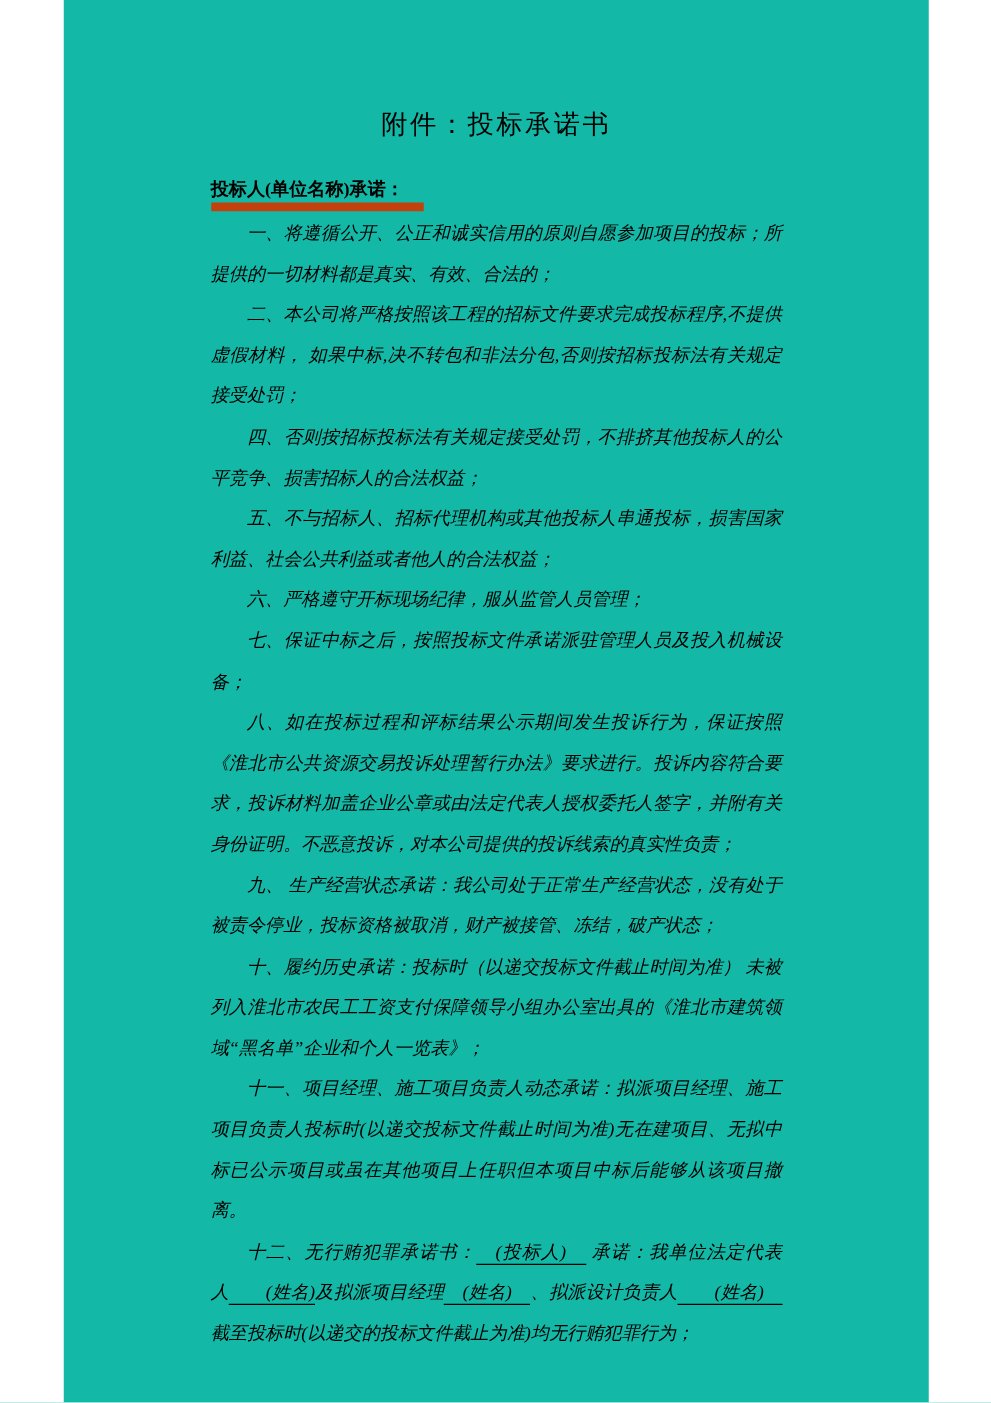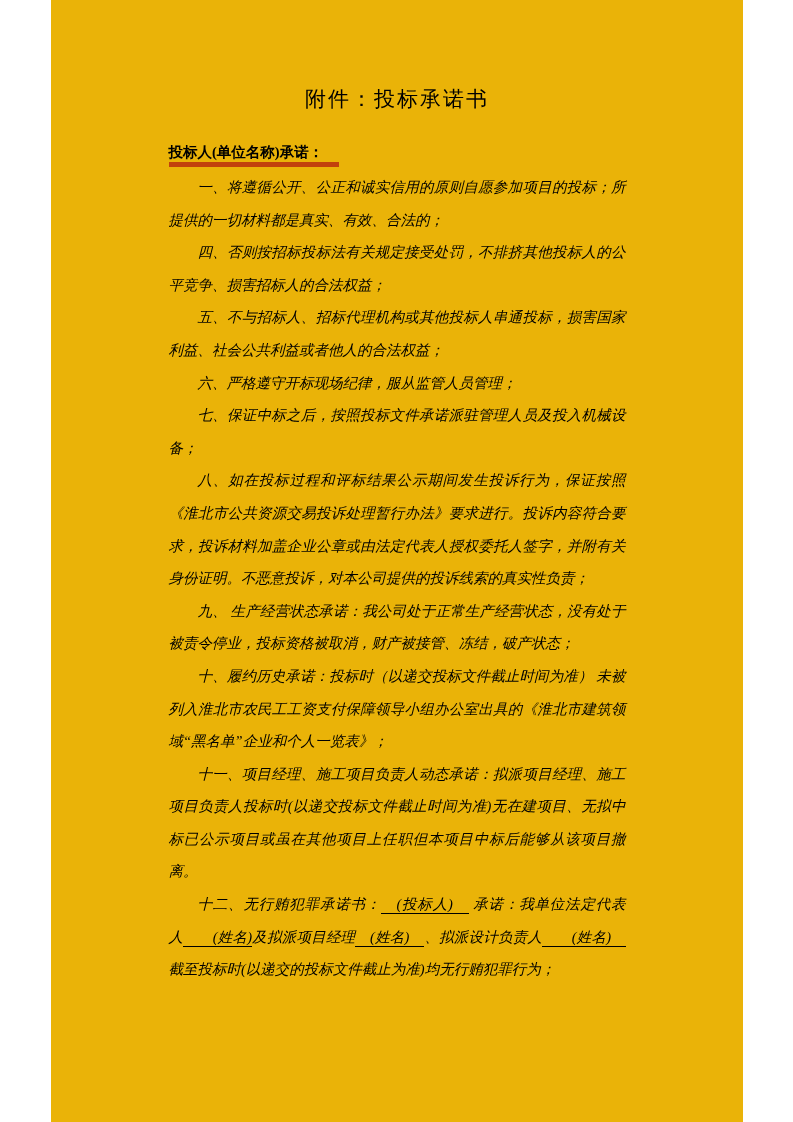--- a/index.html
+++ b/index.html
@@ -5,21 +5,21 @@
   html, body {
     margin: 0;
     padding: 0;
     background: #ffffff;
   }
   .page {
     position: relative;
     width: 692px;
     height: 1122px;
     margin: 0 auto;
-    background: #eab308;
+    background: #14b8a6;
     box-sizing: border-box;
     padding: 84px 117px 0 118px;
     font-family: "Liberation Serif", "DejaVu Serif", serif;
     color: #000000;
     overflow: hidden;
   }
   .title {
     font-size: 21px;
     font-weight: normal;
     text-align: center;
@@ -27,21 +27,21 @@
     line-height: 30px;
     margin: 0 0 22px 0;
   }
   .heading {
     font-size: 14.5px;
     font-weight: bold;
     line-height: 32px;
     margin: 0 0 3px 0;
   }
   .heading .u-head {
-    border-bottom: 5px solid #c2410c;
+    border-bottom: 7px solid #c2410c;
     padding-bottom: 2px;
     padding-right: 16px;
   }
   .para {
     font-size: 14.5px;
     line-height: 32.6px;
     margin: 0;
     text-indent: 2em;
     text-align: justify;
     font-style: italic;
@@ -67,20 +67,21 @@
 
 <div class="page">
 
   <h1 class="title">附件：投标承诺书</h1>
 
   <div class="heading">
     <span class="u-head">投标人(单位名称)承诺：</span>
   </div>
 
   <p class="para">一、将遵循公开、公正和诚实信用的原则自愿参加项目的投标；所提供的一切材料都是真实、有效、合法的；</p>
+  <p class="para">二、本公司将严格按照该工程的招标文件要求完成投标程序,不提供虚假材料， 如果中标,决不转包和非法分包,否则按招标投标法有关规定接受处罚；</p>
   <p class="para">四、否则按招标投标法有关规定接受处罚，不排挤其他投标人的公平竞争、损害招标人的合法权益；</p>
   <p class="para">五、不与招标人、招标代理机构或其他投标人串通投标，损害国家利益、社会公共利益或者他人的合法权益；</p>
   <p class="para">六、严格遵守开标现场纪律，服从监管人员管理；</p>
   <p class="para">七、保证中标之后，按照投标文件承诺派驻管理人员及投入机械设备；</p>
   <p class="para">八、如在投标过程和评标结果公示期间发生投诉行为，保证按照《淮北市公共资源交易投诉处理暂行办法》要求进行。投诉内容符合要求，投诉材料加盖企业公章或由法定代表人授权委托人签字，并附有关身份证明。不恶意投诉，对本公司提供的投诉线索的真实性负责；</p>
   <p class="para">九、 生产经营状态承诺：我公司处于正常生产经营状态，没有处于被责令停业，投标资格被取消，财产被接管、冻结，破产状态；</p>
   <p class="para">十、履约历史承诺：投标时（以递交投标文件截止时间为准） 未被列入淮北市农民工工资支付保障领导小组办公室出具的《淮北市建筑领域“黑名单”企业和个人一览表》；</p>
   <p class="para">十一、项目经理、施工项目负责人动态承诺：拟派项目经理、施工项目负责人投标时(以递交投标文件截止时间为准)无在建项目、无拟中标已公示项目或虽在其他项目上任职但本项目中标后能够从该项目撤离。</p>
 
   <p class="para">

